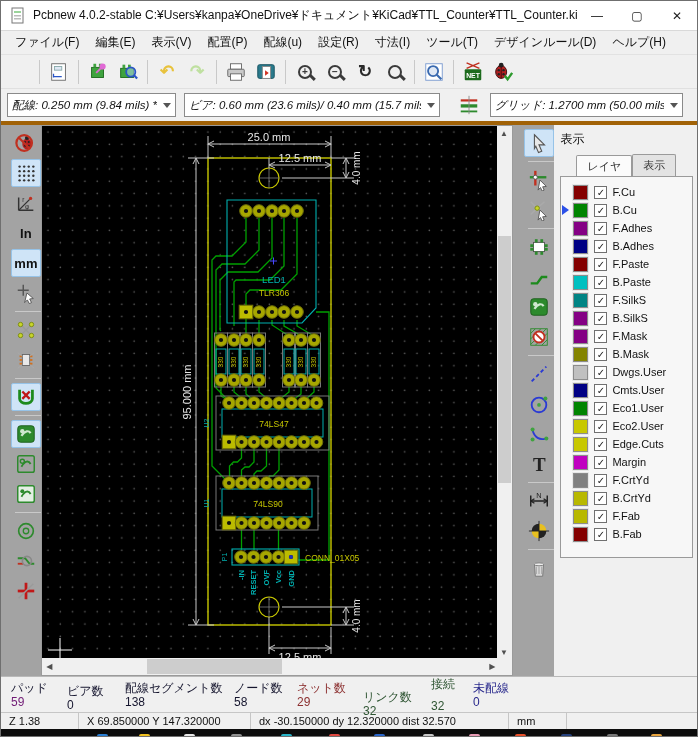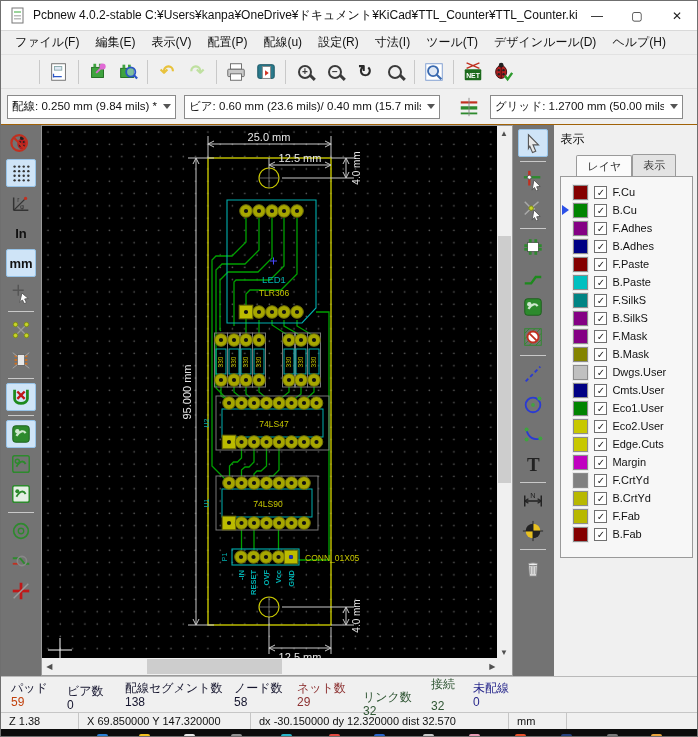--- a/index.html
+++ b/index.html
@@ -9,33 +9,33 @@
   .titlebar{height:30px;background:#ffffff;display:flex;align-items:center;border-bottom:1px solid #d9d9d9;}
   .titlebar .appicon{width:18px;height:18px;margin:0 6px 0 8px;flex:0 0 auto;}
   .titlebar .title{font-size:12px;color:#111;white-space:nowrap;overflow:hidden;flex:1;}
   .winbtn{width:40px;height:29px;display:flex;align-items:center;justify-content:center;font-size:12px;color:#222;}
   
   .menubar{height:24px;background:#f0f0f0;display:flex;align-items:center;padding-left:6px;border-bottom:1px solid #e2e2e2;}
   .menubar span{font-size:12px;color:#111;padding:3px 8px;}
   
   .tb{background:#f0f0f0;display:flex;align-items:center;}
   .tb1{height:34px;padding:0 4px;border-bottom:1px solid #e0e0e0;}
-  .tb2{height:36px;padding:0 6px;border-bottom:1px solid #a16207;}
+  .tb2{height:36px;padding:0 6px;border-bottom:4px solid #a16207;font-style:italic;}
   .tbtn{width:30px;height:28px;border:1px solid transparent;border-radius:2px;display:flex;align-items:center;justify-content:center;flex:0 0 auto;}
   .tbtn svg{width:22px;height:22px;}
   .tbtn.sel{background:#cfe4f7;border-color:#96c3e8;}
   .vsep{width:1px;height:24px;background:#c9c9c9;margin:0 4px;flex:0 0 auto;}
   .glyph{font-size:17px;font-weight:bold;line-height:1;}
   .combo{height:24px;background:#fff;border:1px solid #8a8a8a;display:flex;align-items:center;padding:0 4px;font-size:11.5px;color:#111;margin-right:8px;}
   .combo .caret{margin-left:6px;width:0;height:0;border-left:4px solid transparent;border-right:4px solid transparent;border-top:5px solid #555;}
   .combo .sw{width:14px;height:14px;border:1px solid #555;margin-right:5px;}
   .spacer{flex:1;}
   
   .main{display:flex;height:551px;}
-  .ltb,.rtb{width:40px;background:#737373;display:flex;flex-direction:column;align-items:center;padding-top:3px;}
+  .ltb,.rtb{width:40px;background:#a3a3a3;display:flex;flex-direction:column;align-items:flex-end;padding-top:3px;}
   .rtb{width:42px;}
   .ltb .tbtn,.rtb .tbtn{margin:1px 0;}
   .hsep{width:26px;height:1px;background:#c9c9c9;margin:3px 0;}
   .canvas-wrap{width:473px;height:551px;position:relative;background:#000;border:1px solid #9a9a9a;}
   .canvas-wrap svg.pcb{position:absolute;left:0;top:0;}
   .vsb{position:absolute;right:0;top:0;width:15px;height:534px;background:#f0f0f0;display:flex;flex-direction:column;align-items:center;}
   .hsb{position:absolute;left:0;bottom:0;width:458px;height:17px;background:#f0f0f0;display:flex;align-items:center;}
   .sb-arrow{font-size:8px;color:#505050;width:15px;height:15px;display:flex;align-items:center;justify-content:center;}
   .vsb .thumb{position:absolute;top:110px;left:1px;width:13px;height:247px;background:#cdcdcd;}
   .hsb .thumb{position:absolute;left:105px;top:1px;width:135px;height:15px;background:#cdcdcd;}
@@ -793,21 +793,21 @@
             <span class="cb">✓</span>
             <span class="lname">B.Fab</span>
           </div>
       </div>
     </div>
   </div>
 
   <div class="status1">
     <div class="sfield" style="width:56px;">
         <span style="color: rgb(21, 21, 46);">パッド</span>
-        <span style="color: #c2410c;">59</span>
+        <span style="color: #701a75;">59</span>
       </div>
     <div class="sfield" style="width:58px;justify-content:flex-end;">
         <span style="color: rgb(21, 21, 46);">ビア数</span>
         <span style="color: rgb(21, 21, 46);">0</span>
       </div>
     <div class="sfield" style="width:109px;">
         <span style="color: rgb(21, 21, 46);">配線セグメント数</span>
         <span style="color: rgb(21, 21, 46);">138</span>
       </div>
     <div class="sfield" style="width:63px;">

